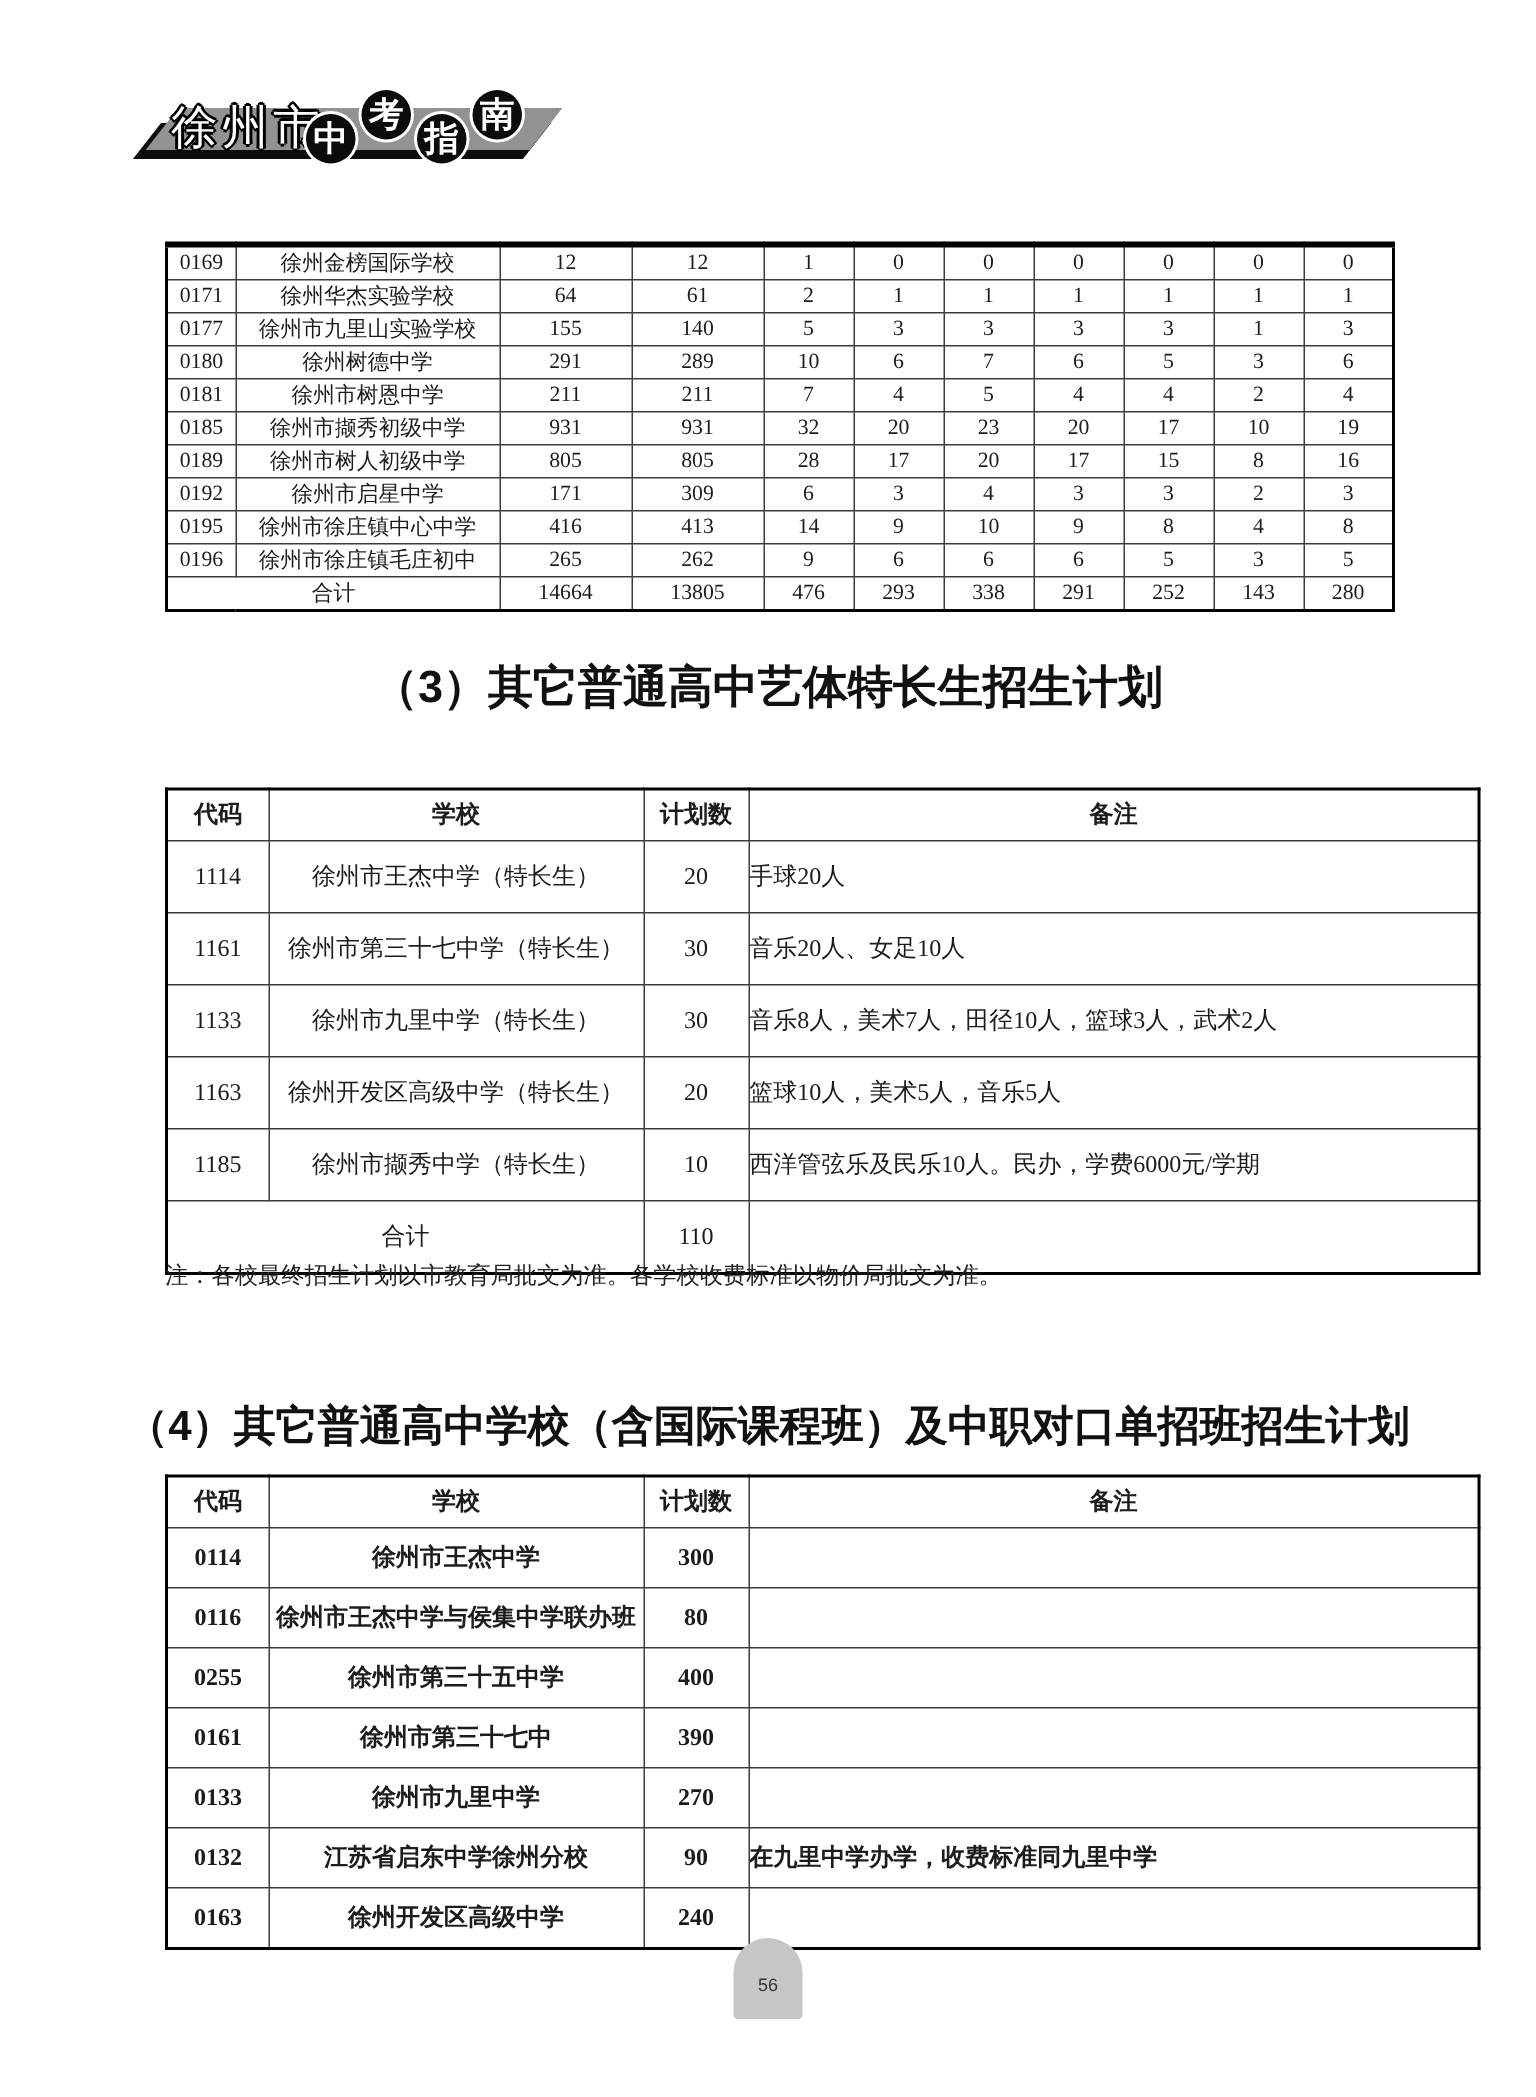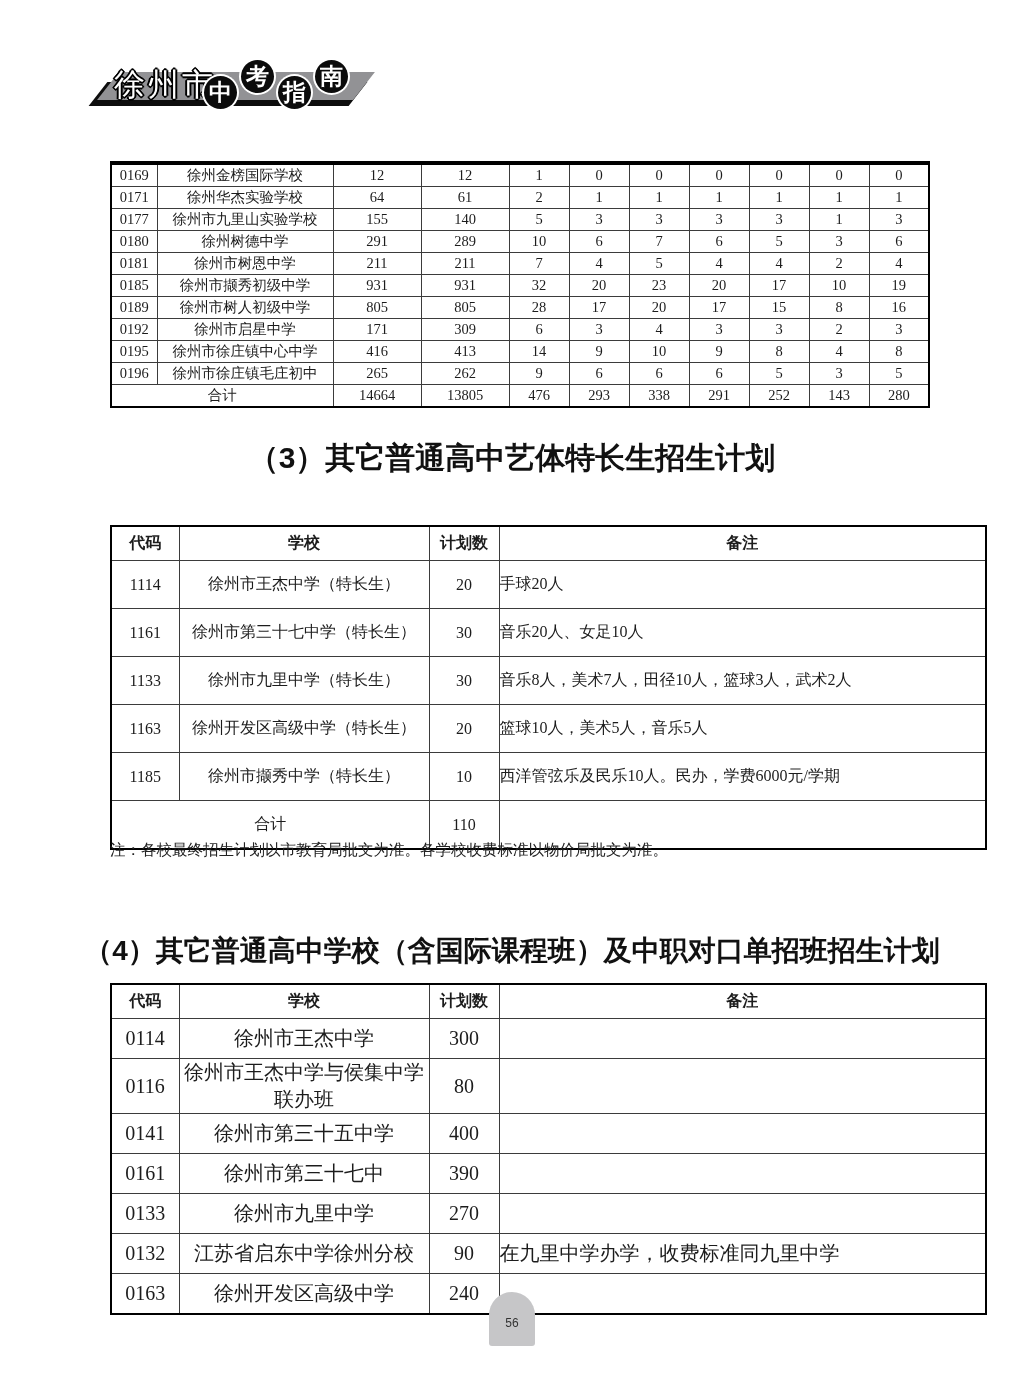--- a/index.html
+++ b/index.html
@@ -26,21 +26,21 @@
   
   table{border-collapse:collapse; table-layout:fixed;margin-top:28px;}
   td,th{border:1px solid #3b3b3b; text-align:center; overflow:hidden; padding:0 2px;}
   .t1{position:absolute; left:110px; top:133px; width:818px; border:2px solid #000; border-top:4px solid #000;}
   .t1 td{height:21px; font-size:14.5px;}
   .plan-table{position:absolute; left:110px; width:875px; border:2px solid #000;}
   .t3{top:497px;} .t4{top:955px;}
   .plan-table th{height:33px; font-size:16px; font-weight:bold;
     font-family:Liberation Sans, sans-serif;}
   .t3 td{height:47px; font-size:16px;}
-  .t4 td{height:39px; font-size:20px;}
+  .t4 td{height:39px; font-size:16px;font-weight:bold;}
   .plan-table td.remark{text-align:left; padding-left:0;}
   
   .sec-title{position:absolute; left:62px; width:900px; text-align:center; margin:0;
     font-family:"Liberation Sans","DejaVu Sans",sans-serif; font-weight:bold; color:#111;}
   .h3t{top:438px; font-size:30px;}
   .h4t{top:892px; font-size:28px; left:12px; width:1000px;margin-top:40px;}
   .note{position:absolute; left:110px; top:840px; margin:0; font-size:15.5px; color:#222;text-align:center;}
   .page-num{position:absolute; left:489px; top:1292px; width:46px; height:54px;
     background:#c6c6c8; border-radius:23px 23px 3px 3px; text-align:center;
     font-family:"Liberation Sans","DejaVu Sans",sans-serif;
@@ -303,21 +303,21 @@
           <td>300</td>
           <td class="remark"></td>
         </tr>
         <tr>
           <td>0116</td>
           <td>徐州市王杰中学与侯集中学联办班</td>
           <td>80</td>
           <td class="remark"></td>
         </tr>
         <tr>
-          <td>0141</td>
+          <td>0255</td>
           <td>徐州市第三十五中学</td>
           <td>400</td>
           <td class="remark"></td>
         </tr>
         <tr>
           <td>0161</td>
           <td>徐州市第三十七中</td>
           <td>390</td>
           <td class="remark"></td>
         </tr>

